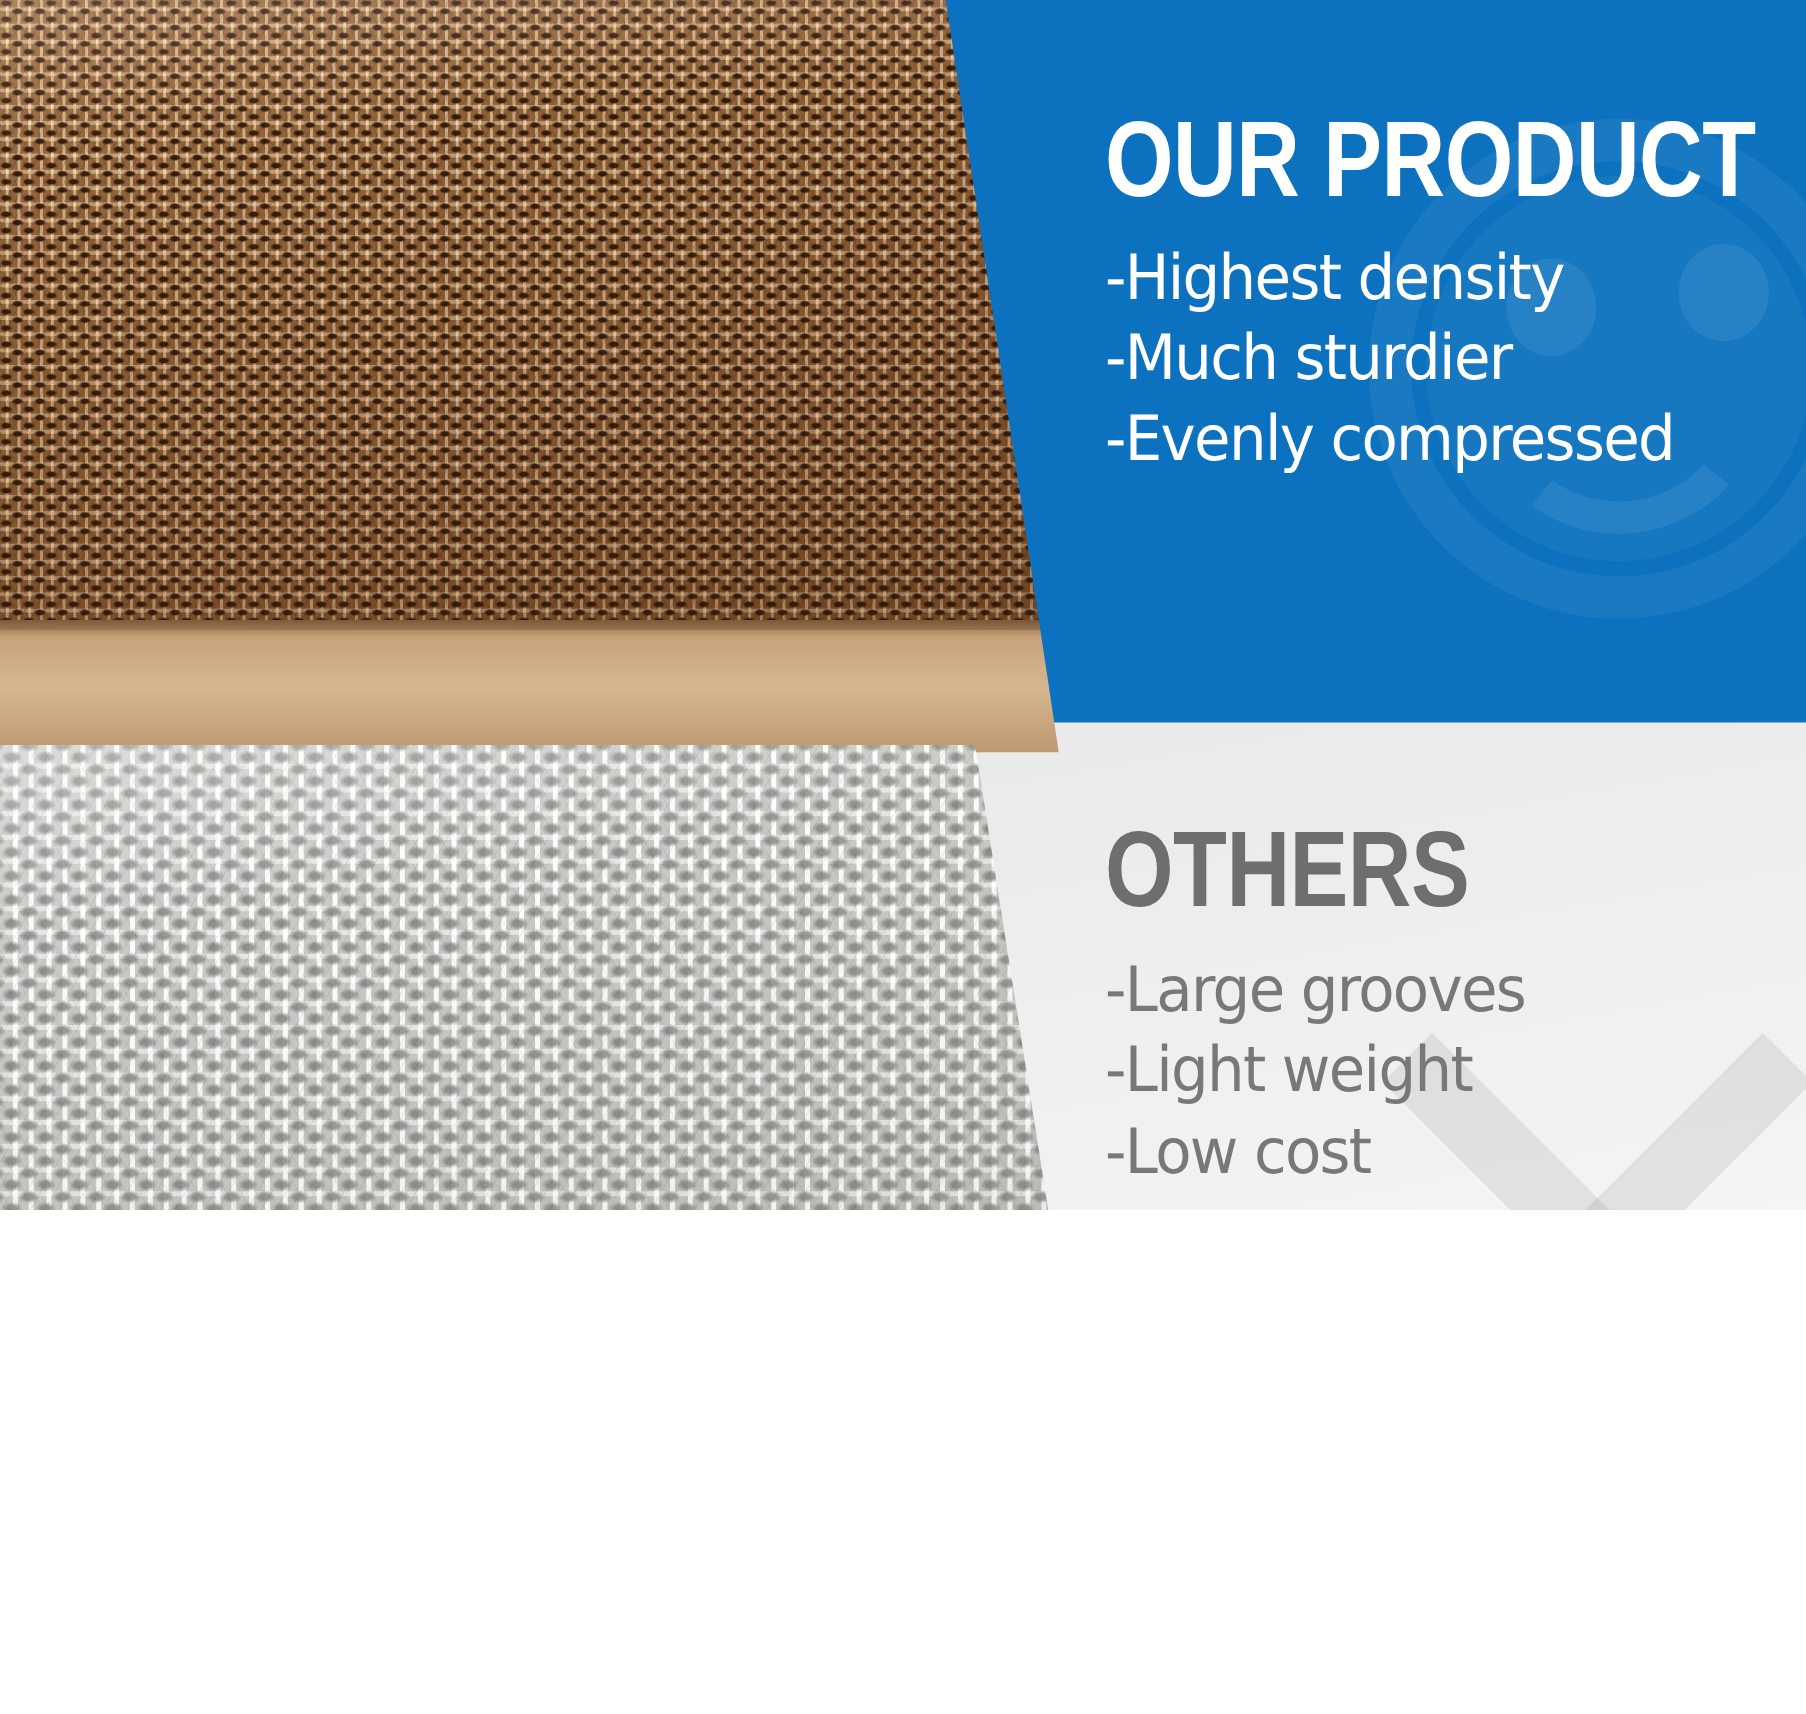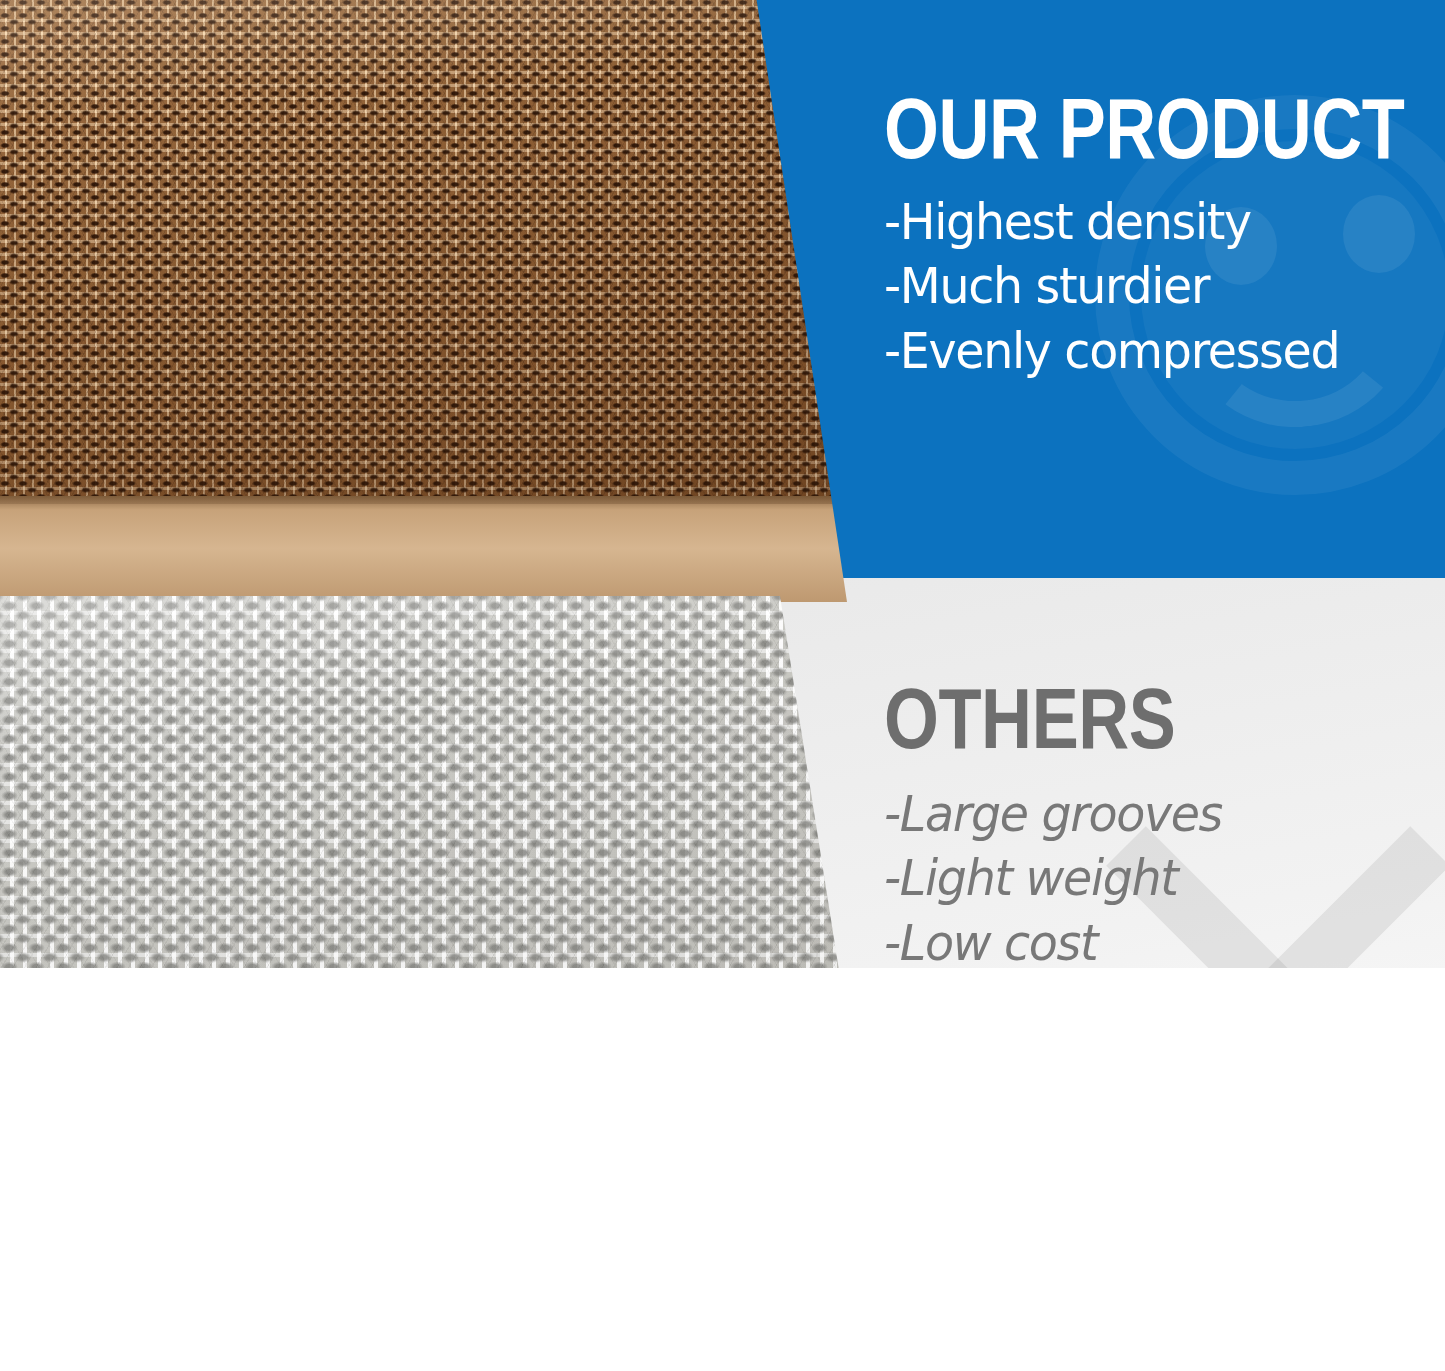--- a/index.html
+++ b/index.html
@@ -265,23 +265,23 @@
     white-space: nowrap;
     transform: scaleX(0.95);
     transform-origin: left center;
   }
 
   #our-product-block { left: 884px; top: 92px; }
   #our-product-block .heading { color: #ffffff; }
   #our-product-block .bullets { margin-top: 24px; }
   #our-product-block .bullets li { color: #ffffff; }
 
-  #others-block { left: 884px; top: 682px; }
+  #others-block { left: 884px; top: 660px; }
   #others-block .heading { color: #6e6e6e; }
-  #others-block .bullets { margin-top: 26px; font-style: italic; }
+  #others-block .bullets { margin-top: 26px; }
   #others-block .bullets li { color: #787878; }
 
   
   .footnote-area {
     position: absolute;
     left: 0; top: 1185px;
     width: 1445px;
     height: 186px;
     background: #ffffff;
   }

